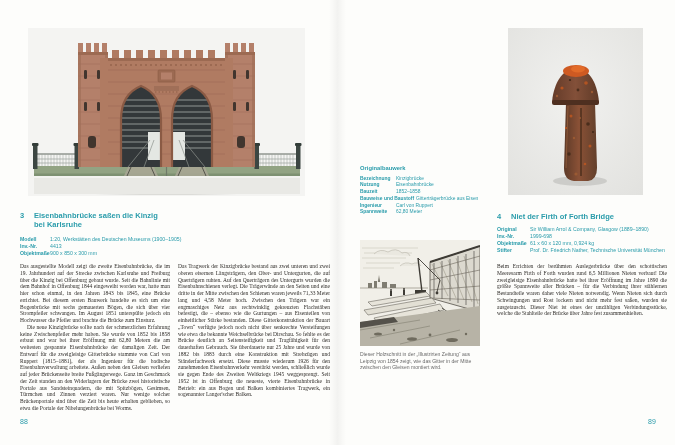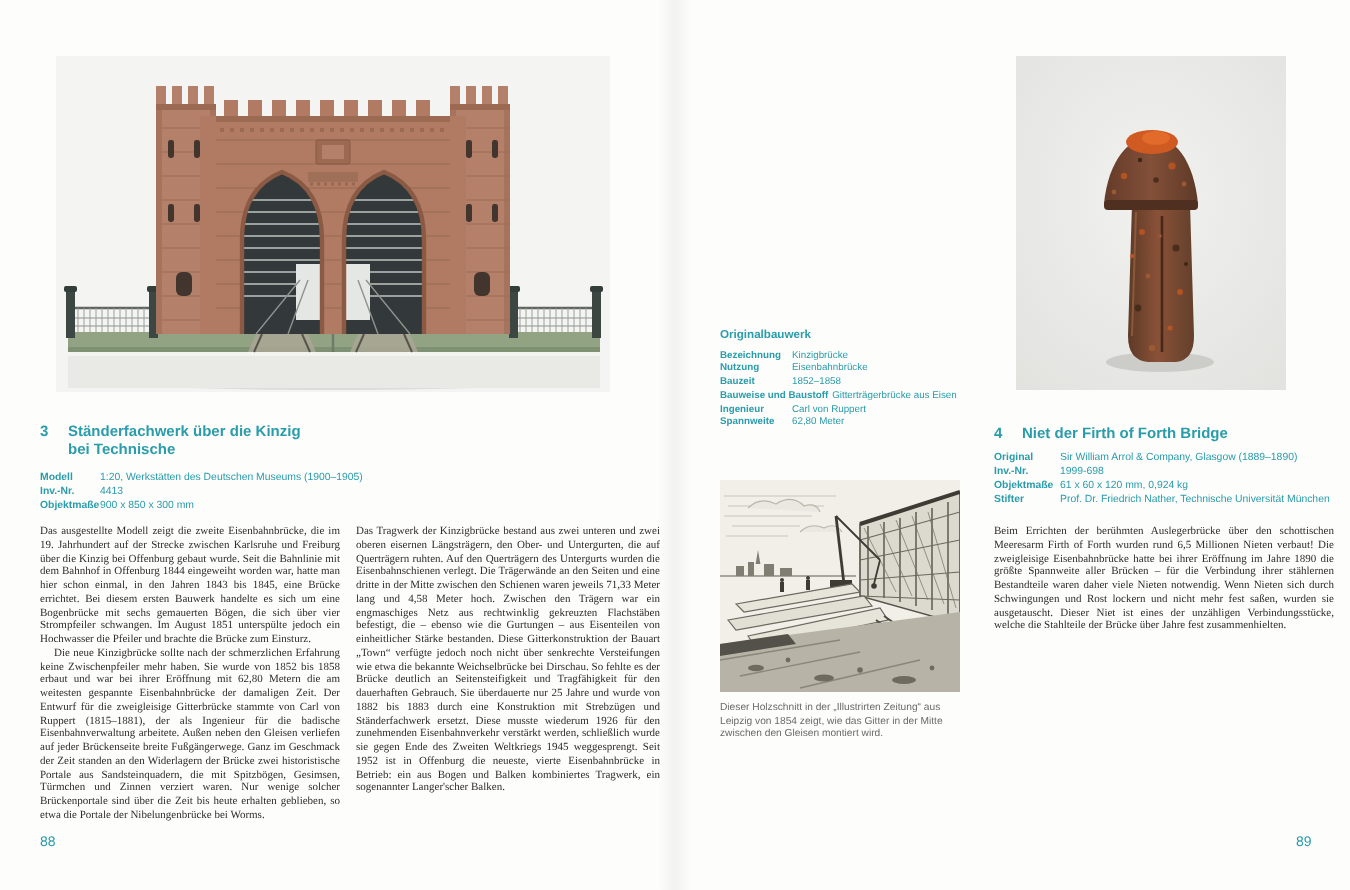--- a/index.html
+++ b/index.html
@@ -174,22 +174,22 @@
         <path d="M177,139 L155,112 M161,139 L151,112" stroke="#8e938e" stroke-width="0.7"></path>
       </g>
       <path d="M93,139 L93,92 Q93,66 113,58 Q133,66 133,92 L133,139" fill="none" stroke="#8a5a44" stroke-width="2.2"></path>
       <path d="M144,139 L144,92 Q144,66 164,58 Q184,66 184,92 L184,139" fill="none" stroke="#8a5a44" stroke-width="2.2"></path>
     </svg>
   </div>
 
   <div class="title-block left-title">
     <span class="item-num">3</span>
     <div class="title-lines">
-      <div>Ständerfachwerk über die Kinzig</div>
-      <div>bei Technische</div>
+      <div>Eisenbahnbrücke saßen die Kinzig</div>
+      <div>bei Karlsruhe</div>
     </div>
   </div>
 
   <div class="meta left-meta">
     <div class="meta-row">
       <span class="meta-label">Modell</span><span class="meta-value">1:20, Werkstätten des Deutschen Museums (1900–1905)</span>
     </div>
     <div class="meta-row">
       <span class="meta-label">Inv.-Nr.</span><span class="meta-value">4413</span>
     </div>

